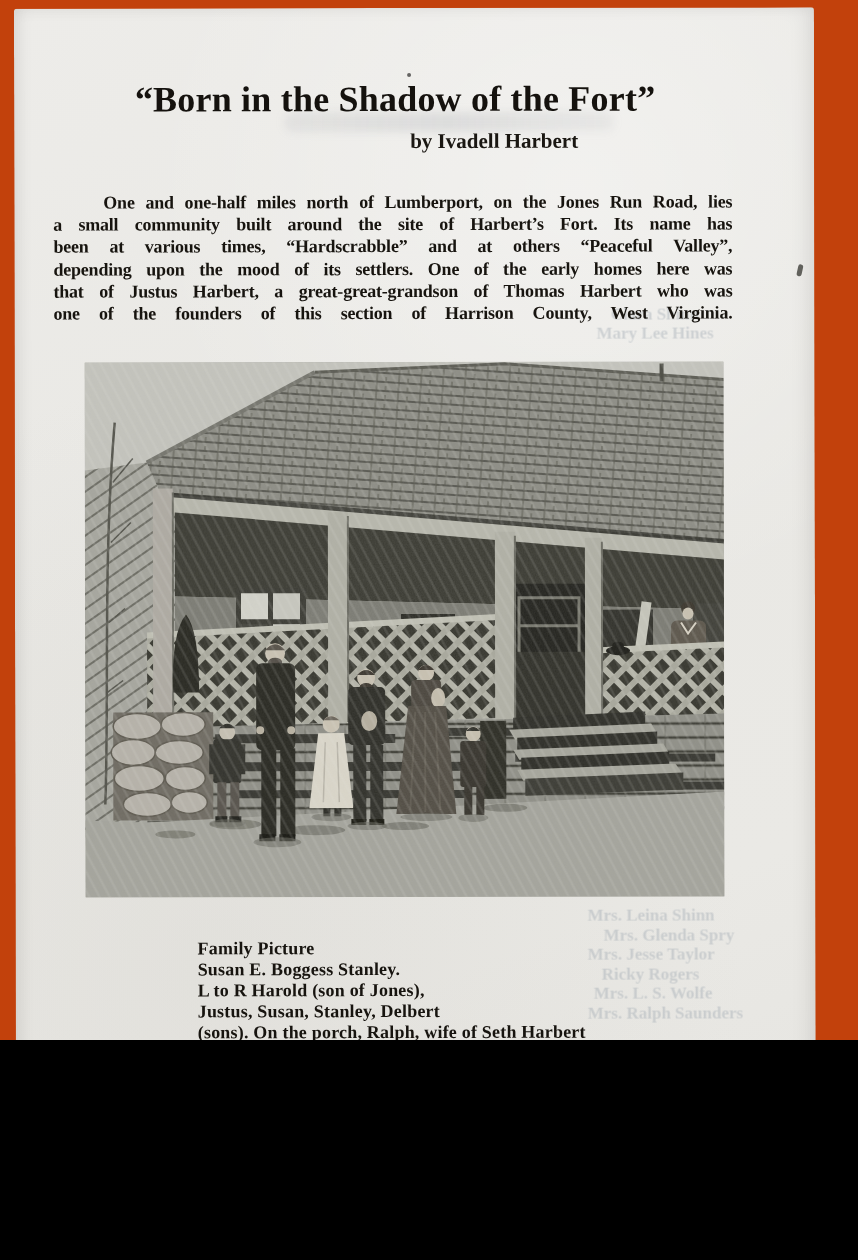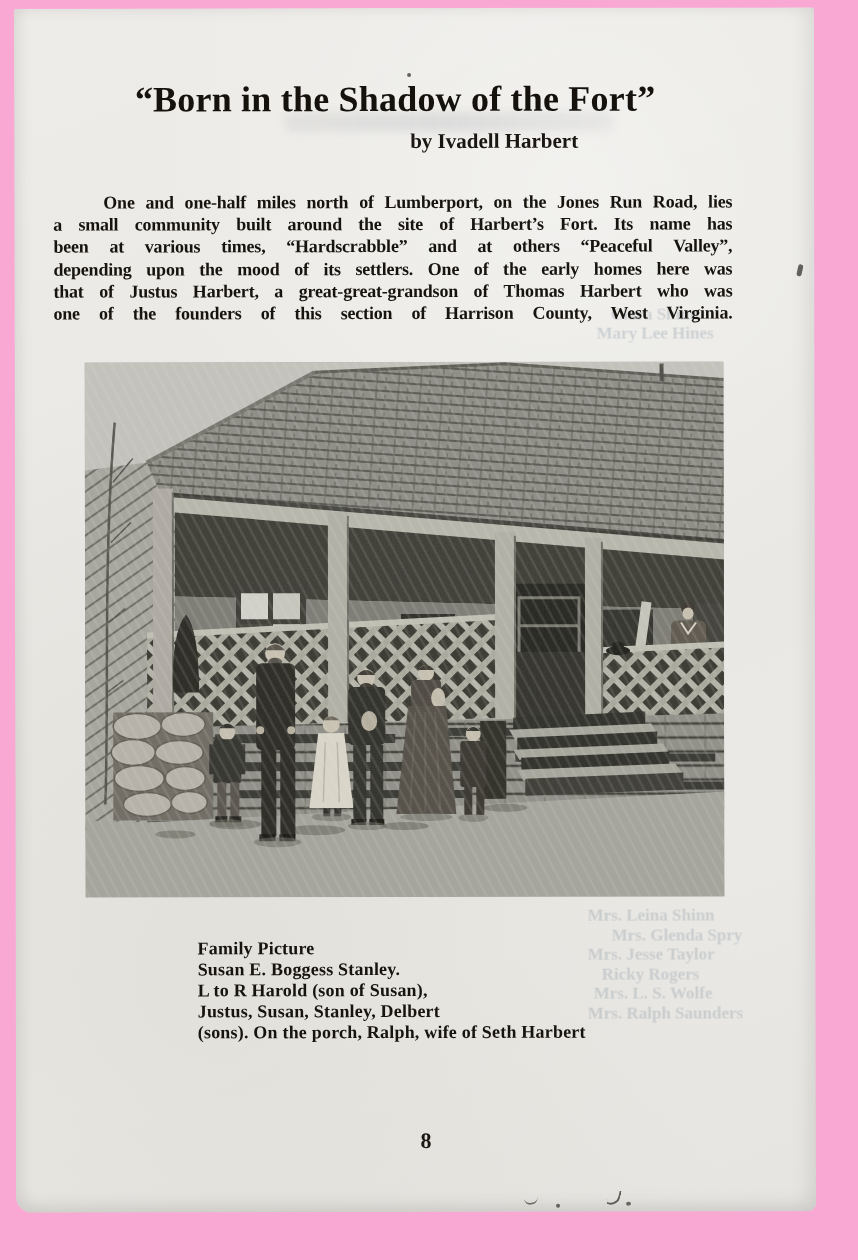--- a/index.html
+++ b/index.html
@@ -1,16 +1,16 @@
 <!DOCTYPE html>
 <html><head>
 <meta charset="utf-8">
 <style>
   html,body{margin:0;padding:0;background:#000;}
-  .scan{position:relative;width:858px;height:1260px;background:#f9a8d4;overflow:hidden;
+  .scan{position:relative;width:858px;height:1040px;background:#c2410c;overflow:hidden;
         font-family:"Liberation Serif","DejaVu Serif",serif;}
   .page{position:absolute;left:15px;top:8px;width:800px;height:1204px;
         background:
           radial-gradient(90% 60% at 70% 15%, rgba(255,255,255,.35), rgba(255,255,255,0) 60%),
           radial-gradient(120% 90% at 25% 80%, rgba(210,208,202,.35), rgba(210,208,202,0) 55%),
           linear-gradient(160deg,#edecE9 0%,#e9e8e4 45%,#eae9e5 75%,#e5e4e0 100%);
         border-radius:3px 3px 8px 16px;
         box-shadow:inset -10px 0 18px rgba(0,0,0,.05), inset 8px 0 14px rgba(0,0,0,.045),
                    inset 0 -10px 16px rgba(0,0,0,.05);
         transform:rotate(-0.1deg);}
@@ -25,21 +25,21 @@
   .photo{position:absolute;left:70px;top:354px;width:639px;height:535px;}
   .caption{position:absolute;left:182px;top:930px;color:#17140f;}
   .caption-line{font-size:18px;font-weight:700;line-height:20.9px;letter-spacing:.2px;white-space:nowrap;}
   .page-number{position:absolute;left:380px;top:1120px;width:60px;text-align:center;
                font-size:22px;font-weight:700;color:#1b1813;}
   .ghost{position:absolute;color:#9aa4ae;opacity:.38;filter:blur(.5px);font-weight:700;}
   .ghost-top{left:582px;top:297px;}
   .ghost-top .ghost-line{font-size:17px;line-height:19px;white-space:nowrap;text-align:center;}
   .ghost-bottom{left:572px;top:898px;}
   .ghost-bottom .ghost-line{font-size:17px;line-height:19.5px;white-space:nowrap;}
-  .ghost-bottom .ghost-line:nth-child(2){margin-left:24px;}
+  .ghost-bottom .ghost-line:nth-child(2){margin-left:16px;}
   .ghost-bottom .ghost-line:nth-child(4){margin-left:14px;}
   .ghost-bottom .ghost-line:nth-child(5){margin-left:6px;}
   .title-bleed{position:absolute;left:270px;top:104px;width:330px;height:20px;filter:blur(4px);
                background:linear-gradient(90deg,rgba(120,125,135,.10),rgba(120,125,135,.16),rgba(120,125,135,.08));
                border-radius:8px;}
   .speck{position:absolute;background:#2a2a28;border-radius:50%;}
   .edge-mark{position:absolute;left:783px;top:257px;width:5px;height:12px;background:#3f3e3a;
              border-radius:3px;opacity:.8;transform:rotate(12deg);}
   .pencil{position:absolute;opacity:.75;}
   .pm1{left:508px;top:1188px;width:14px;height:7px;border-bottom:2px solid #4a4842;border-radius:0 0 8px 8px;transform:rotate(-8deg);}
@@ -306,21 +306,21 @@
       <div class="ghost-line">Mrs. Glenda Spry</div>
       <div class="ghost-line">Mrs. Jesse Taylor</div>
       <div class="ghost-line">Ricky Rogers</div>
       <div class="ghost-line">Mrs. L. S. Wolfe</div>
       <div class="ghost-line">Mrs. Ralph Saunders</div>
     </div>
 
     <div class="caption">
       <div class="caption-line">Family Picture</div>
       <div class="caption-line">Susan E. Boggess Stanley.</div>
-      <div class="caption-line">L to R Harold (son of Susan),</div>
+      <div class="caption-line">L to R Harold (son of Jones),</div>
       <div class="caption-line">Justus, Susan, Stanley, Delbert</div>
       <div class="caption-line">(sons). On the porch, Ralph, wife of Seth Harbert</div>
     </div>
 
     <div class="page-number">8</div>
 
     <div class="speck" style="left:393px;top:65px;width:4px;height:4px;opacity:.7;"></div>
     <div class="edge-mark"></div>
     <div class="pencil pm1"></div>
     <div class="pencil pm2"></div>

